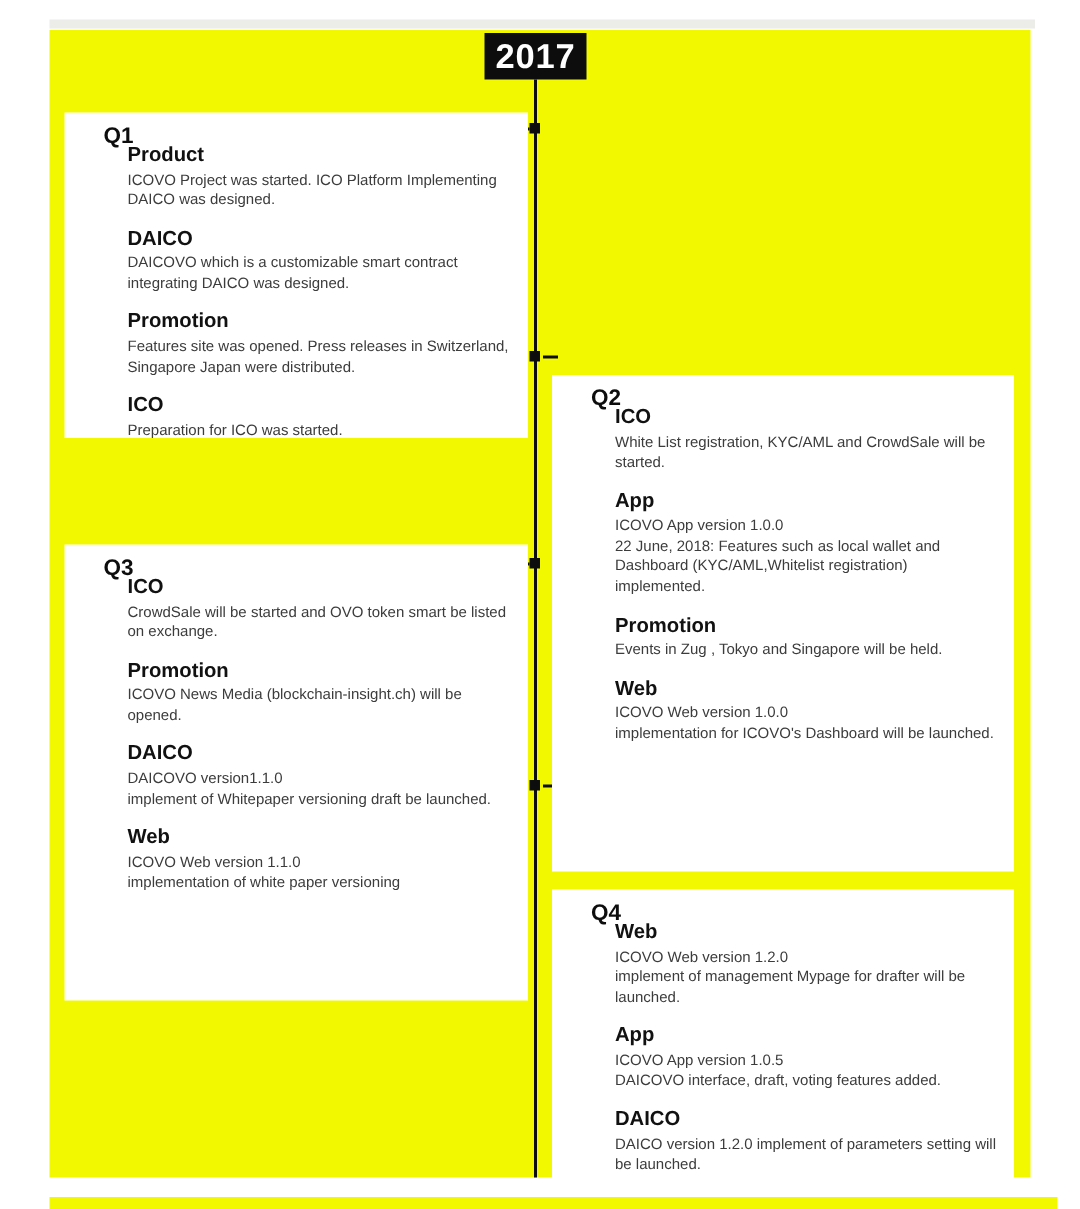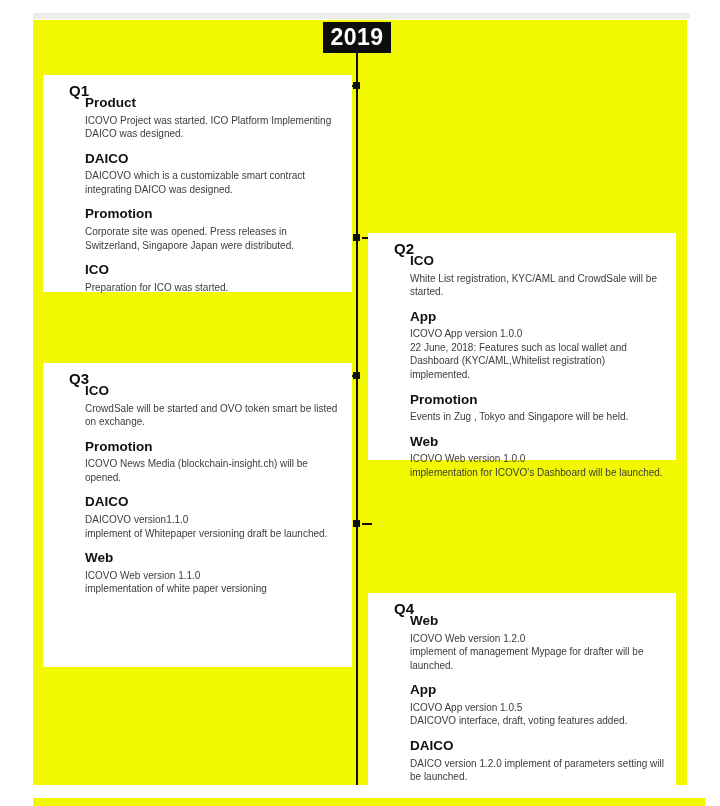--- a/index.html
+++ b/index.html
@@ -27,35 +27,35 @@
   }
   .q-content{margin-left:34px;}
   .q-section h3{
     margin:10px 0 3px 0;font-size:13.5px;font-weight:bold;color:#111111;line-height:1.15;
   }
   .q-content .q-section:first-child h3{margin-top:12px;}
   .q-section p{
     margin:0;font-size:10px;line-height:1.36;color:#3c3c3c;
   }
   .card-q1{left:43px;top:75px;width:309px;height:217px;}
-  .card-q2{left:368px;top:233px;width:308px;height:227px;}
+  .card-q2{left:368px;top:250px;width:308px;height:331px;}
   .card-q3{left:43px;top:363px;width:309px;height:304px;}
   .card-q4{left:368px;top:593px;width:308px;height:194px;}
 </style>
 </head>
 <body>
 
 <div id="root">
 
   <div class="gray-strip"></div>
   <div class="canvas"></div>
   <div class="bottom-strip"></div>
 
   <div class="year-box">
-    <span>2019</span>
+    <span>2017</span>
   </div>
 
   <div class="timeline"></div>
 
   <div class="tick-square" style="top:82px;"></div>
   <div class="tick-stub" style="left:343px;top:85px;"></div>
   <div class="tick-square" style="top:234px;"></div>
   <div class="tick-stub" style="left:362px;top:237px;"></div>
   <div class="tick-square" style="top:372px;"></div>
   <div class="tick-stub" style="left:343px;top:375px;"></div>
@@ -68,21 +68,21 @@
       <div class="q-section">
         <h3>Product</h3>
         <p>ICOVO Project was started. ICO Platform Implementing DAICO was designed.</p>
       </div>
       <div class="q-section">
         <h3>DAICO</h3>
         <p>DAICOVO which is a customizable smart contract integrating DAICO was designed.</p>
       </div>
       <div class="q-section">
         <h3>Promotion</h3>
-        <p>Corporate site  was opened. Press releases in Switzerland, Singapore Japan were distributed.</p>
+        <p>Features site  was opened. Press releases in Switzerland, Singapore Japan were distributed.</p>
       </div>
       <div class="q-section">
         <h3>ICO</h3>
         <p>Preparation for ICO was started.</p>
       </div>
     </div>
   </section>
 
   <section class="card card-q2">
     <div class="q-label">Q2</div>

